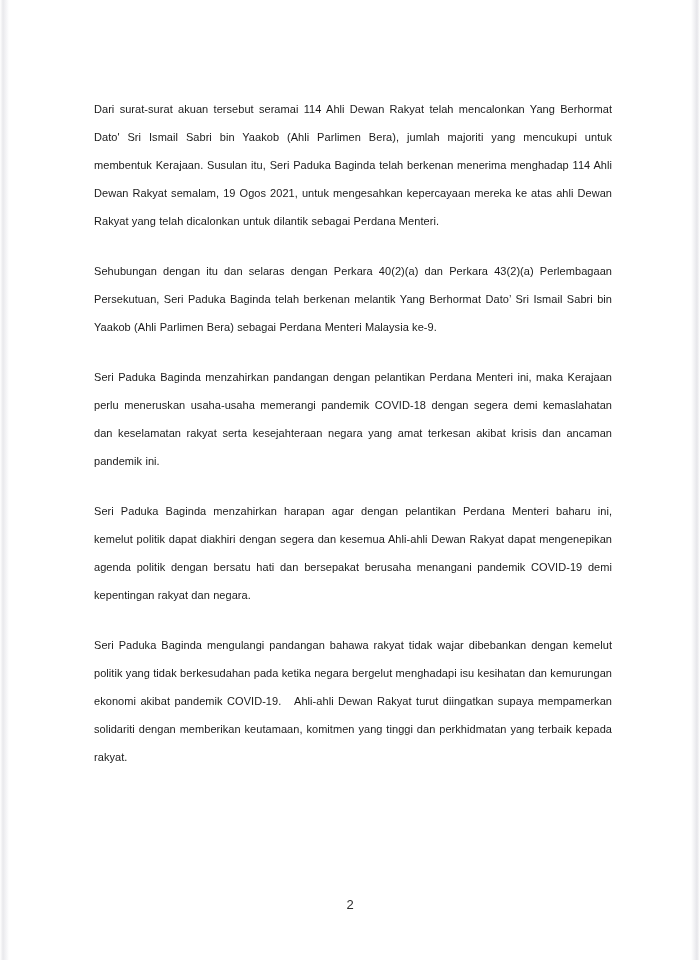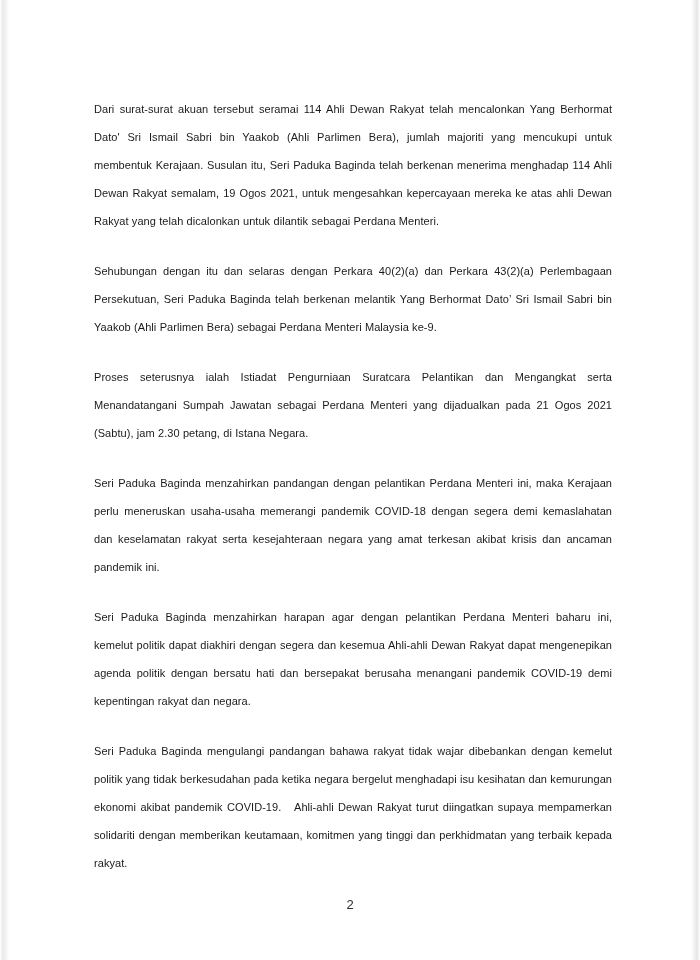--- a/index.html
+++ b/index.html
@@ -77,21 +77,20 @@
 <body>
 
 <div class="page">
 
   <div class="page-edge left"></div>
   <div class="page-edge right"></div>
 
   <div class="content">
     <p class="para">Dari surat-surat akuan tersebut seramai 114 Ahli Dewan Rakyat telah mencalonkan Yang Berhormat Dato' Sri Ismail Sabri bin Yaakob (Ahli Parlimen Bera), jumlah majoriti yang mencukupi untuk membentuk Kerajaan. Susulan itu, Seri Paduka Baginda telah berkenan menerima menghadap 114 Ahli Dewan Rakyat semalam, 19 Ogos 2021, untuk mengesahkan kepercayaan mereka ke atas ahli Dewan Rakyat yang telah dicalonkan untuk dilantik sebagai Perdana Menteri.</p>
     <p class="para">Sehubungan dengan itu dan selaras dengan Perkara 40(2)(a) dan Perkara 43(2)(a) Perlembagaan Persekutuan, Seri Paduka Baginda telah berkenan melantik Yang Berhormat Dato’ Sri Ismail Sabri bin Yaakob (Ahli Parlimen Bera) sebagai Perdana Menteri Malaysia ke-9.</p>
-    <p class="para">Proses seterusnya ialah Istiadat Pengurniaan Suratcara Pelantikan dan Mengangkat serta Menandatangani Sumpah Jawatan sebagai Perdana Menteri yang dijadualkan pada 21 Ogos 2021 (Sabtu), jam 2.30 petang, di Istana Negara.</p>
     <p class="para">Seri Paduka Baginda menzahirkan pandangan dengan pelantikan Perdana Menteri ini, maka Kerajaan perlu meneruskan usaha-usaha memerangi pandemik COVID-18 dengan segera demi kemaslahatan dan keselamatan rakyat serta kesejahteraan negara yang amat terkesan akibat krisis dan ancaman pandemik ini.</p>
     <p class="para">Seri Paduka Baginda menzahirkan harapan agar dengan pelantikan Perdana Menteri baharu ini, kemelut politik dapat diakhiri dengan segera dan kesemua Ahli-ahli Dewan Rakyat dapat mengenepikan agenda politik dengan bersatu hati dan bersepakat berusaha menangani pandemik COVID-19 demi kepentingan rakyat dan negara.</p>
     <p class="para">Seri Paduka Baginda mengulangi pandangan bahawa rakyat tidak wajar dibebankan dengan kemelut politik yang tidak berkesudahan pada ketika negara bergelut menghadapi isu kesihatan dan kemurungan ekonomi akibat pandemik COVID-19.   Ahli-ahli Dewan Rakyat turut diingatkan supaya mempamerkan solidariti dengan memberikan keutamaan, komitmen yang tinggi dan perkhidmatan yang terbaik kepada rakyat.</p>
   </div>
 
   <div class="page-number">2</div>
 
 </div>
 
 </body></html>

